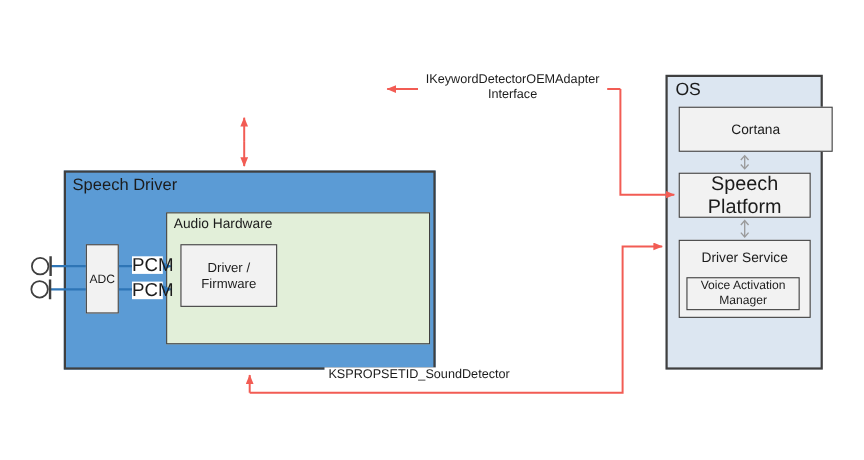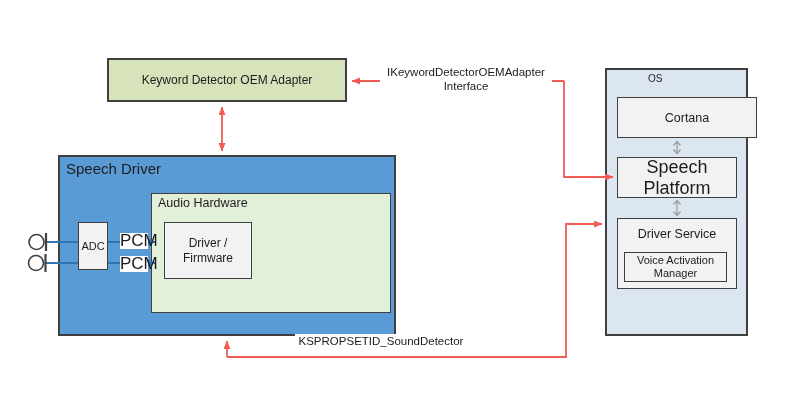--- a/index.html
+++ b/index.html
@@ -12,24 +12,24 @@
   #canvas{position:relative;width:785px;height:418px;background:var(--bg);overflow:hidden;}
   .box{position:absolute;box-sizing:border-box;border:1.5px solid var(--border);color:var(--text);}
   .thick{border-width:2px;}
   .center{display:flex;align-items:center;justify-content:center;text-align:center;}
   .corner-label{position:absolute;top:2px;left:6px;white-space:nowrap;}
   #kd-box{left:107px;top:58px;width:240px;height:44px;background:var(--kd-fill);font-size:12px;}
   #audio-driver-box{left:58px;top:155px;width:338px;height:181px;background:var(--driver-fill);}
   #audio-driver-box .corner-label{font-size:15px;top:3px;}
   #audio-hardware-box{left:151px;top:193px;width:240px;height:120px;background:var(--hw-fill);}
   #audio-hardware-box .corner-label{font-size:12.5px;}
-  #adc-box{left:78px;top:222px;width:30px;height:48px;background:var(--inner-fill);font-size:11px;}
+  #adc-box{left:78px;top:222px;width:30px;height:63px;background:var(--inner-fill);font-size:11px;}
   #driver-fw-box{left:164px;top:222px;width:88px;height:57px;background:var(--inner-fill);font-size:12px;line-height:15px;flex-direction:column;}
   #os-box{left:605px;top:68px;width:143px;height:268px;background:var(--os-fill);}
-  #os-box .corner-label{font-size:10px;top:3px;left:7px;margin-left:34px;}
+  #os-box .corner-label{font-size:16px;top:3px;left:7px;}
   #cortana-box{left:617px;top:97px;width:140px;height:41px;background:var(--inner-fill);font-size:12.5px;}
   #speech-box{left:617px;top:157px;width:120px;height:41px;background:var(--inner-fill);font-size:18px;}
   #audio-service-box{left:617px;top:218px;width:120px;height:71px;background:var(--inner-fill);font-size:12.5px;}
   #audio-service-label{position:absolute;top:8px;left:0;width:100%;text-align:center;}
   #vam-box{left:624px;top:252px;width:103px;height:30px;background:var(--inner-fill);font-size:11px;line-height:13px;flex-direction:column;}
   svg#connector-layer{position:absolute;left:0;top:0;pointer-events:none;}
   .rline{stroke:var(--red);stroke-width:1.8;fill:none;}
   .bline{stroke:var(--blue-line);stroke-width:2;fill:none;}
   .gline{stroke:var(--gray-line);stroke-width:1.2;fill:none;}
   .mic{stroke:var(--border);fill:#fff;}
@@ -41,23 +41,20 @@
   .pcm{position:absolute;width:28px;height:16px;background:var(--bg);color:var(--text);
        font-size:17px;line-height:16px;text-align:center;}
   #pcm-top{left:120px;top:233px;}
   #pcm-bottom{left:120px;top:256px;}
 </style>
 </head>
 <body>
 
 <div id="canvas">
 
-  <div class="box thick center" id="kd-box">
-    <span>Keyword Detector OEM Adapter</span>
-  </div>
 
   <div class="box thick" id="audio-driver-box">
     <span class="corner-label">Speech Driver</span>
   </div>
 
   <div class="box" id="audio-hardware-box">
     <span class="corner-label">Audio Hardware</span>
   </div>
 
   <div class="box center" id="adc-box">

